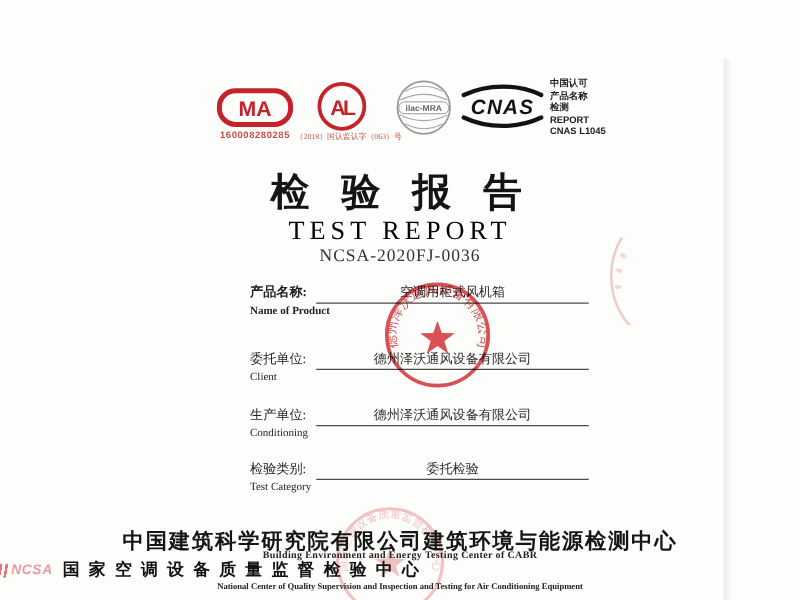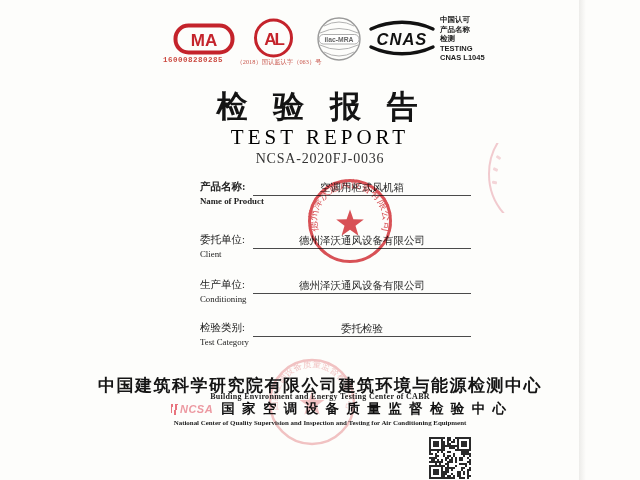--- a/index.html
+++ b/index.html
@@ -3,28 +3,28 @@
 <meta charset="utf-8">
 <style>
   html,body{margin:0;padding:0;}
   body{
     width:640px;height:480px;position:relative;overflow:hidden;
     background:#fdfdfb;
     font-family:"Liberation Serif","DejaVu Serif",serif;
     color:#1c1c1c;
   }
   #page{position:absolute;inset:0;}
-  .abs{position:absolute;}
+  .abs{position:absolute;margin-top:47px;}
   .ctr{left:0;width:640px;text-align:center;}
 
   
   .logo-svg{display:block;}
-  .cma-num{left:163px;top:56px;width:82px;
+  .cma-num{left:163px;top:56px;width:82px;text-align:center;
     font-size:7.5px;letter-spacing:.5px;color:#cc4a41;font-weight:bold;
-    font-family:Liberation Mono, monospace;}
+    font-family:Liberation Sans, sans-serif;}
   .cal-cap{left:232px;top:58px;width:94px;text-align:center;
     font-size:6.3px;color:#c8554b;}
   .acc-block{left:440px;top:15px;font-family:"Liberation Sans",sans-serif;
     font-size:7.5px;font-weight:bold;line-height:9.6px;color:#1d1d1d;}
 
   
   .title-zh{top:86px;font-size:31px;font-weight:bold;letter-spacing:6px;
     word-spacing:6px;color:#141414;}
   .title-en{top:125px;font-size:21px;letter-spacing:4px;color:#000000;}
   .report-no{top:151px;font-size:14px;letter-spacing:.8px;color:#333;}
@@ -41,21 +41,21 @@
   .stamp-main{left:306px;top:177px;opacity:.88;}
   .stamp-footer{left:266px;top:356px;opacity:.30;}
   .edge-stamp-clip{left:486px;top:143px;width:24px;height:70px;overflow:hidden;opacity:.45;}
   .edge-stamp-circle{position:absolute;left:2px;top:-30px;width:118px;height:118px;
     border:2px solid rgba(214,80,100,.65);border-radius:50%;}
   .edge-dot{position:absolute;width:3px;height:5px;background:rgba(214,80,100,.5);border-radius:1px;}
 
   
   .org-zh{top:374px;font-size:17px;font-weight:bold;letter-spacing:1.5px;color:#151515;}
   .org-en{top:392px;font-size:8px;font-weight:bold;letter-spacing:.3px;color:#222;}
-  .center-row{top:400px;left:0;width:508px;display:flex;justify-content:flex-end;
+  .center-row{top:400px;left:0;width:508px;display:flex;justify-content:flex-start;
     align-items:center;gap:8px;}
   .ncsa{display:inline-flex;align-items:center;gap:2px;}
   .ncsa-bars{display:inline-block;width:7px;height:11px;
     background:repeating-linear-gradient(100deg,#e8747e 0 2px,transparent 2px 4.5px);}
   .ncsa-txt{color:#ec99a1;font-style:italic;font-weight:bold;font-size:11px;
     letter-spacing:.5px;font-family:"Liberation Sans",sans-serif;}
   .center-zh{font-size:13.5px;font-weight:bold;letter-spacing:2px;color:#111;}
   .center-en{top:419px;font-size:6.9px;font-weight:bold;color:#222;}
 
   
@@ -105,21 +105,21 @@
       <path d="M5 9 C 24 0 48 0 67 9" fill="none" stroke="#121212" stroke-width="3.4" stroke-linecap="round"></path>
       <path d="M5 27 C 24 36 48 36 67 27" fill="none" stroke="#121212" stroke-width="3.4" stroke-linecap="round"></path>
       <text x="36" y="24.5" text-anchor="middle" font-size="16.5" font-weight="900" font-style="italic" fill="#121212" font-family="Liberation Sans, sans-serif" letter-spacing="1">CNAS</text>
     </svg>
   </div>
 
   <div class="abs acc-block">
     <div>中国认可</div>
     <div>产品名称</div>
     <div>检测</div>
-    <div>TESTING</div>
+    <div>REPORT</div>
     <div>CNAS L1045</div>
   </div>
 
   <div class="abs ctr title-zh">检 验 报 告</div>
   <div class="abs ctr title-en">TEST REPORT</div>
   <div class="abs ctr report-no">NCSA-2020FJ-0036</div>
 
   <div class="abs f-label" style="top:180px;font-weight:bold;">
     <div class="f-zh">产品名称:</div>
     <div class="f-en">Name of Product</div>

